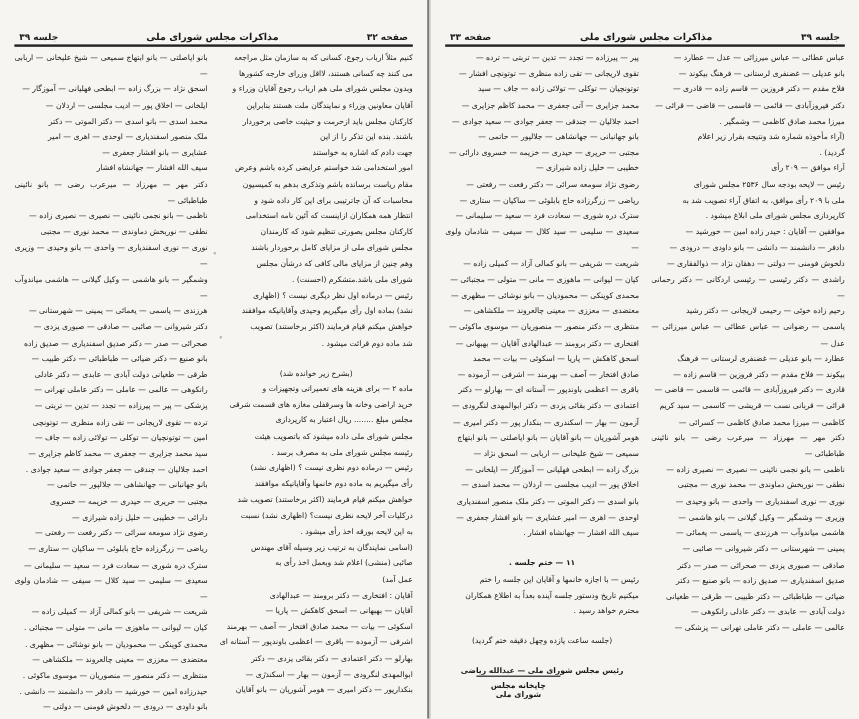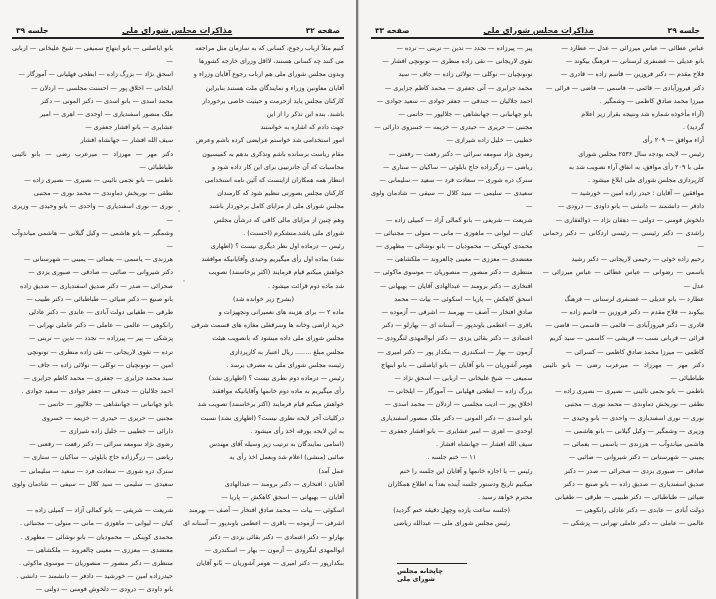--- a/index.html
+++ b/index.html
@@ -23,42 +23,42 @@
     background: #f5f4f0;
   }
   .page.left { border-left: 1px solid #cfcdc6; }
   .page.right { border-right: 2px solid #7a7a7a; background: #f6f5f1; }
   .header {
     display: flex; justify-content: space-between; align-items: flex-end;
     font-size: 7.5px; font-weight: bold;
     padding: 0 4px 2px 4px;
     direction: rtl;
   }
-  .header .title { font-size: 8px; text-decoration: underline; }
+  .header .title { font-size: 8px; }
   .rule {
     height: 2px; background: #222; margin: 0 0 3px 0;
   }
   .cols {
     display: flex; flex-direction: row; gap: 10px;
     direction: rtl;
   }
   .col {
     flex: 1; direction: rtl; text-align: justify;
     font-size: 6.4px; line-height: 13.2px;
     letter-spacing: 0;
     overflow: hidden;
   }
   .col p { margin: 0; }
-  .col .center { text-align: center; }
-  .col .bold { font-weight: normal; text-align: center; }
+  .col .center { text-align: center; margin-top: 12px; }
+  .col .bold { font-weight: bold; text-align: center; }
   .footer {
     position: absolute; bottom: 16px;
     left: 38px; width: 70px;
     border-top: 1px solid #222;
-    font-size: 6.5px; font-weight: bold; text-align: left;
+    font-size: 6.5px; font-weight: bold; text-align: center;
     padding-top: 3px;
     direction: rtl;
   }
   .speck {
     position: absolute; width: 2px; height: 2px; border-radius: 50%;
     background: #888; opacity: .6;
   }
 </style>
 </head>
 <body>
@@ -89,43 +89,43 @@
           <p>مجلس شورای ملی از مزایای کامل برخوردار باشند</p>
           <p>وهم چنین از مزایای مالی کافی که درشأن مجلس</p>
           <p>شورای ملی باشد.متشکرم (احسنت) .</p>
           <p>رئیس — درماده اول نظر دیگری نیست ؟ (اظهاری</p>
           <p>نشد) بماده اول رأی میگیریم وحیدی وآقایانیکه موافقند</p>
           <p>خواهش میکنم قیام فرمایند (اکثر برخاستند) تصویب</p>
           <p>شد ماده دوم قرائت میشود .</p>
           <p class="center">(بشرح زیر خوانده شد)</p>
           <p>ماده ۲ — برای هزینه های تعمیراتی وتجهیزات و</p>
           <p>خرید اراضی وخانه ها وسرقفلی مغازه های قسمت شرقی</p>
+          <p>مجلس مبلغ ........ ریال اعتبار به کارپردازی</p>
           <p>مجلس شورای ملی داده میشود که باتصویب هیئت</p>
-          <p>مجلس مبلغ ........ ریال اعتبار به کارپردازی</p>
           <p>رئیسه مجلس شورای ملی به مصرف برسد .</p>
           <p>رئیس — درماده دوم نظری نیست ؟ (اظهاری نشد)</p>
           <p>رأی میگیریم به ماده دوم خانمها وآقایانیکه موافقند</p>
           <p>خواهش میکنم قیام فرمایند (اکثر برخاستند) تصویب شد</p>
           <p>درکلیات آخر لایحه نظری نیست؟ (اظهاری نشد) نسبت</p>
           <p>به این لایحه بورقه اخذ رأی میشود .</p>
           <p>(اسامی نمایندگان به ترتیب زیر وسیله آقای مهندس</p>
           <p>صائبی (منشی) اعلام شد وبعمل اخذ رأی به</p>
           <p>عمل آمد)</p>
           <p>آقایان : افتخاری — دکتر برومند — عبدالهادی</p>
           <p>آقایان — بهبهانی — اسحق کاهکش — پاریا —</p>
           <p>اسکوئی — بیات — محمد صادق افتخار — آصف — بهرمند</p>
           <p>اشرفی — آزموده — باقری — اعظمی باوندپور — آستانه ای</p>
           <p>بهارلو — دکتر اعتمادی — دکتر بقائی یزدی — دکتر</p>
           <p>ابوالمهدی لنگرودی — آزمون — بهار — اسکندری —</p>
           <p>بنکدارپور — دکتر امیری — هومر آشوریان — بانو آقایان</p>
         </div>
       <div class="col" id="rp-cl">
           <p>بانو ایاصلتی — بانو ابتهاج سمیعی — شیخ علیخانی — اربابی —</p>
           <p>اسحق نژاد — بزرگ زاده — ابطحی فهلیانی — آموزگار —</p>
-          <p>ایلخانی — اخلاق پور — احسنت مجلسی — اردلان —</p>
+          <p>ایلخانی — اخلاق پور — ادیب مجلسی — اردلان —</p>
           <p>محمد اسدی — بانو اسدی — دکتر الموتی — دکتر</p>
           <p>ملک منصور اسفندیاری — اوحدی — اهری — امیر</p>
           <p>عشایری — بانو افشار جعفری —</p>
           <p>سیف الله افشار — جهانشاه افشار</p>
           <p>دکتر مهر — مهرزاد — میرعرب رضی — بانو نائینی طباطبائی —</p>
           <p>ناظمی — بانو نجمی نائینی — نصیری — نصیری زاده —</p>
           <p>نطقی — نوربخش دماوندی — محمد نوری — مجتبی</p>
           <p>نوری — نوری اسفندیاری — واحدی — بانو وحیدی — وزیری —</p>
           <p>وشمگیر — بانو هاشمی — وکیل گیلانی — هاشمی میاندوآب —</p>
           <p>هرزندی — یاسمی — یغمائی — یمینی — شهرستانی —</p>

